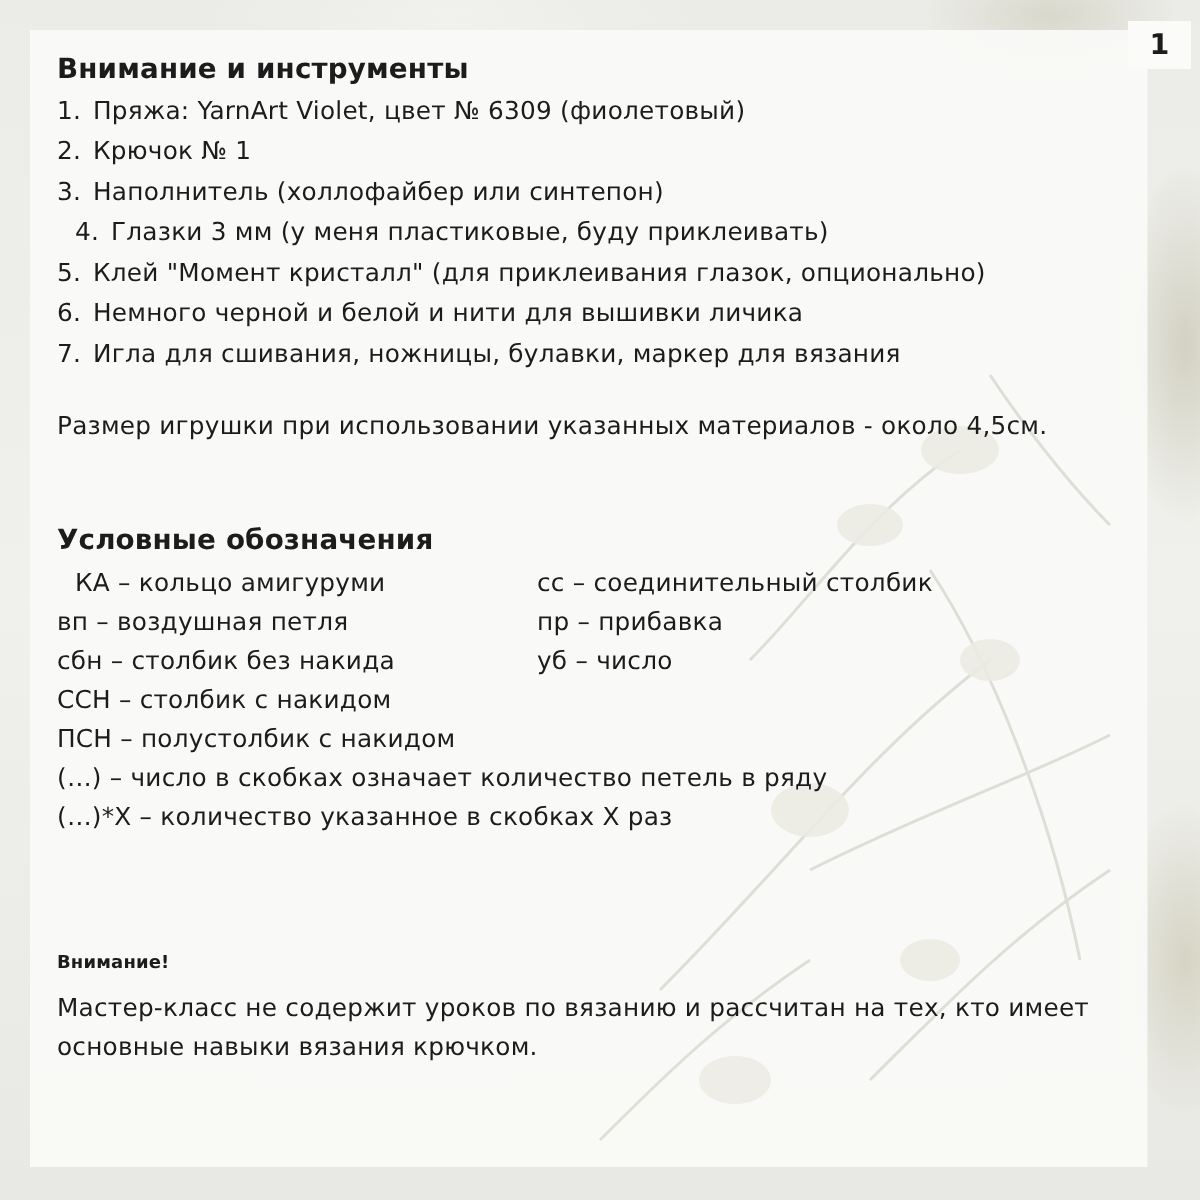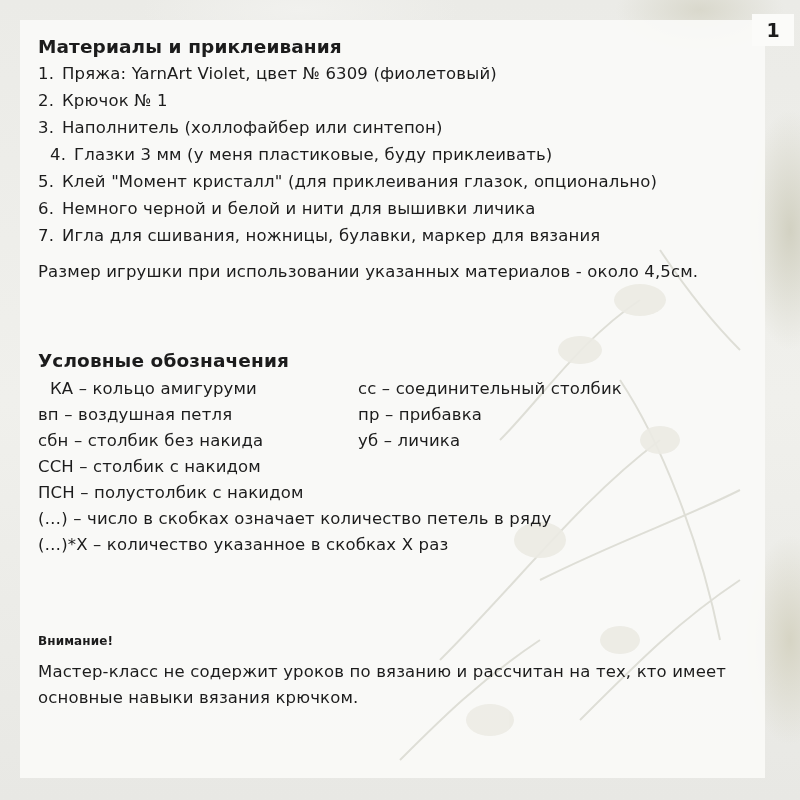--- a/index.html
+++ b/index.html
@@ -61,21 +61,21 @@
       <ellipse cx="520" cy="520" rx="26" ry="18"></ellipse>
       <ellipse cx="600" cy="620" rx="20" ry="14"></ellipse>
       <ellipse cx="470" cy="700" rx="24" ry="16"></ellipse>
     </g>
   </svg>
 </div>
 
 <div class="page-num">1</div>
 
 <div class="content">
-  <div class="h" style="top:36px;">Материалы и приклеивания</div>
+  <div class="h" style="top:36px;">Внимание и инструменты</div>
 
   <div class="line" style="top:64px;">
     <span class="num">1.</span><span>Пряжа: YarnArt Violet, цвет № 6309 (фиолетовый)</span>
   </div>
   <div class="line" style="top:91px;">
     <span class="num">2.</span><span>Крючок № 1</span>
   </div>
   <div class="line" style="top:118px;">
     <span class="num">3.</span><span>Наполнитель (холлофайбер или синтепон)</span>
   </div>
@@ -85,33 +85,33 @@
   <div class="line" style="top:172px;">
     <span class="num">5.</span><span>Клей "Момент кристалл" (для приклеивания глазок, опционально)</span>
   </div>
   <div class="line" style="top:199px;">
     <span class="num">6.</span><span>Немного черной и белой и нити для вышивки личика</span>
   </div>
   <div class="line" style="top:226px;">
     <span class="num">7.</span><span>Игла для сшивания, ножницы, булавки, маркер для вязания</span>
   </div>
 
-  <div class="line" style="top:262px;text-align:center;">Размер игрушки при использовании указанных материалов - около 4,5см.</div>
+  <div class="line" style="top:274px;text-align:center;">Размер игрушки при использовании указанных материалов - около 4,5см.</div>
 
   <div class="h" style="top:350px;">Условные обозначения</div>
 
   <div class="line" style="top:379px;margin-left:12px;">КА – кольцо амигуруми</div>
   <div class="line" style="top:405px;">вп – воздушная петля</div>
   <div class="line" style="top:431px;">сбн – столбик без накида</div>
   <div class="line" style="top:457px;">ССН – столбик с накидом</div>
   <div class="line" style="top:483px;">ПСН – полустолбик с накидом</div>
 
   <div class="line" style="top:379px; left:320px;">сс – соединительный столбик</div>
   <div class="line" style="top:405px; left:320px;">пр – прибавка</div>
-  <div class="line" style="top:431px; left:320px;">уб – личика</div>
+  <div class="line" style="top:431px; left:320px;">уб – число</div>
 
   <div class="line" style="top:509px;text-align:right;">(…) – число в скобках означает количество петель в ряду</div>
   <div class="line" style="top:535px;">(…)*Х – количество указанное в скобках Х раз</div>
 
   <div class="h" style="top:634px; font-size:12px;text-align:center;">Внимание!</div>
   <div class="line" style="top:662px;">Мастер-класс не содержит уроков по вязанию и рассчитан на тех, кто имеет</div>
   <div class="line" style="top:688px;">основные навыки вязания крючком.</div>
 </div>
 
 </body></html>

